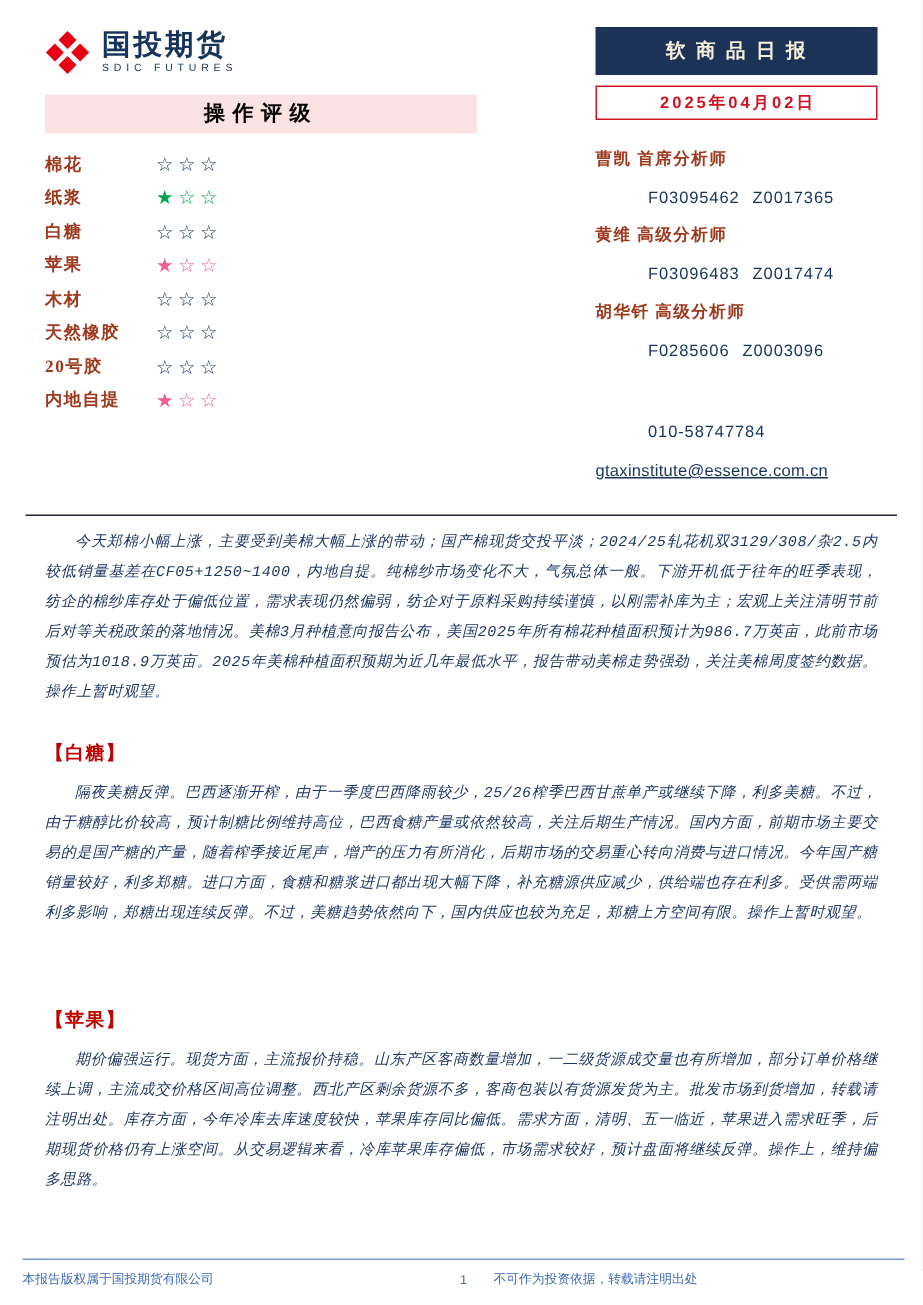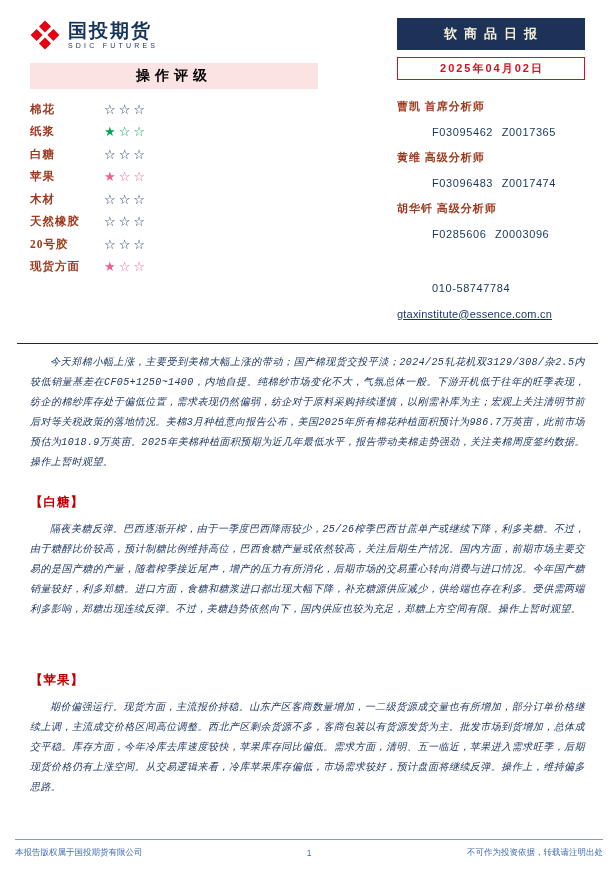--- a/index.html
+++ b/index.html
@@ -73,21 +73,21 @@
   .report-section.gap-xl .sec-title { margin-top:52px; }
 
   
   .footer {
     position:absolute; left:15px; right:12px; bottom:11px;
     border-top:1px solid #7e9bd0; padding-top:7px;
     display:flex; align-items:center; font-size:8.5px; color:#3f6bb5;
   }
   .footer .f-left { flex:1; text-align:left; }
   .footer .f-center { width:40px; text-align:center; }
-  .footer .f-right { flex:1; text-align:right; }
+  .footer .f-right { flex:1; text-align:left; }
 </style>
 </head>
 <body>
 
 <div class="page">
 
   <div class="top-columns">
 
     <div class="left-col">
 
@@ -131,21 +131,21 @@
         </div>
         <div class="rating-row">
           <span class="rating-name">天然橡胶</span>
           <span class="rating-stars" style="color: rgb(31, 56, 100);">☆☆☆</span>
         </div>
         <div class="rating-row">
           <span class="rating-name">20号胶</span>
           <span class="rating-stars" style="color: rgb(31, 56, 100);">☆☆☆</span>
         </div>
         <div class="rating-row">
-          <span class="rating-name">现货方面</span>
+          <span class="rating-name">内地自提</span>
           <span class="rating-stars" style="color: rgb(238, 95, 142);">★☆☆</span>
         </div>
       </div>
     </div>
 
     <div class="right-col">
       <div class="title-main">软商品日报</div>
       <div class="date-box">2025年04月02日</div>
 
       <div class="analysts">
@@ -170,21 +170,21 @@
     <p class="sec-body">今天郑棉小幅上涨，主要受到美棉大幅上涨的带动；国产棉现货交投平淡；2024/25轧花机双3129/308/杂2.5内较低销量基差在CF05+1250~1400，内地自提。纯棉纱市场变化不大，气氛总体一般。下游开机低于往年的旺季表现，纺企的棉纱库存处于偏低位置，需求表现仍然偏弱，纺企对于原料采购持续谨慎，以刚需补库为主；宏观上关注清明节前后对等关税政策的落地情况。美棉3月种植意向报告公布，美国2025年所有棉花种植面积预计为986.7万英亩，此前市场预估为1018.9万英亩。2025年美棉种植面积预期为近几年最低水平，报告带动美棉走势强劲，关注美棉周度签约数据。操作上暂时观望。</p>
   </section>
 
   <section class="report-section gap-lg">
     <h3 class="sec-title">【白糖】</h3>
     <p class="sec-body">隔夜美糖反弹。巴西逐渐开榨，由于一季度巴西降雨较少，25/26榨季巴西甘蔗单产或继续下降，利多美糖。不过，由于糖醇比价较高，预计制糖比例维持高位，巴西食糖产量或依然较高，关注后期生产情况。国内方面，前期市场主要交易的是国产糖的产量，随着榨季接近尾声，增产的压力有所消化，后期市场的交易重心转向消费与进口情况。今年国产糖销量较好，利多郑糖。进口方面，食糖和糖浆进口都出现大幅下降，补充糖源供应减少，供给端也存在利多。受供需两端利多影响，郑糖出现连续反弹。不过，美糖趋势依然向下，国内供应也较为充足，郑糖上方空间有限。操作上暂时观望。</p>
   </section>
 
   <section class="report-section gap-xl">
     <h3 class="sec-title">【苹果】</h3>
-    <p class="sec-body">期价偏强运行。现货方面，主流报价持稳。山东产区客商数量增加，一二级货源成交量也有所增加，部分订单价格继续上调，主流成交价格区间高位调整。西北产区剩余货源不多，客商包装以有货源发货为主。批发市场到货增加，总体成交平稳。库存方面，今年冷库去库速度较快，苹果库存同比偏低。需求方面，清明、五一临近，苹果进入需求旺季，后期现货价格仍有上涨空间。从交易逻辑来看，冷库苹果库存偏低，市场需求较好，预计盘面将继续反弹。操作上，维持偏多思路。</p>
+    <p class="sec-body">期价偏强运行。现货方面，主流报价持稳。山东产区客商数量增加，一二级货源成交量也有所增加，部分订单价格继续上调，主流成交价格区间高位调整。西北产区剩余货源不多，客商包装以有货源发货为主。批发市场到货增加，转载请注明出处。库存方面，今年冷库去库速度较快，苹果库存同比偏低。需求方面，清明、五一临近，苹果进入需求旺季，后期现货价格仍有上涨空间。从交易逻辑来看，冷库苹果库存偏低，市场需求较好，预计盘面将继续反弹。操作上，维持偏多思路。</p>
   </section>
 
   <div class="footer">
     <span class="f-left">本报告版权属于国投期货有限公司</span>
     <span class="f-center">1</span>
     <span class="f-right">不可作为投资依据，转载请注明出处</span>
   </div>
 
 </div>
 

